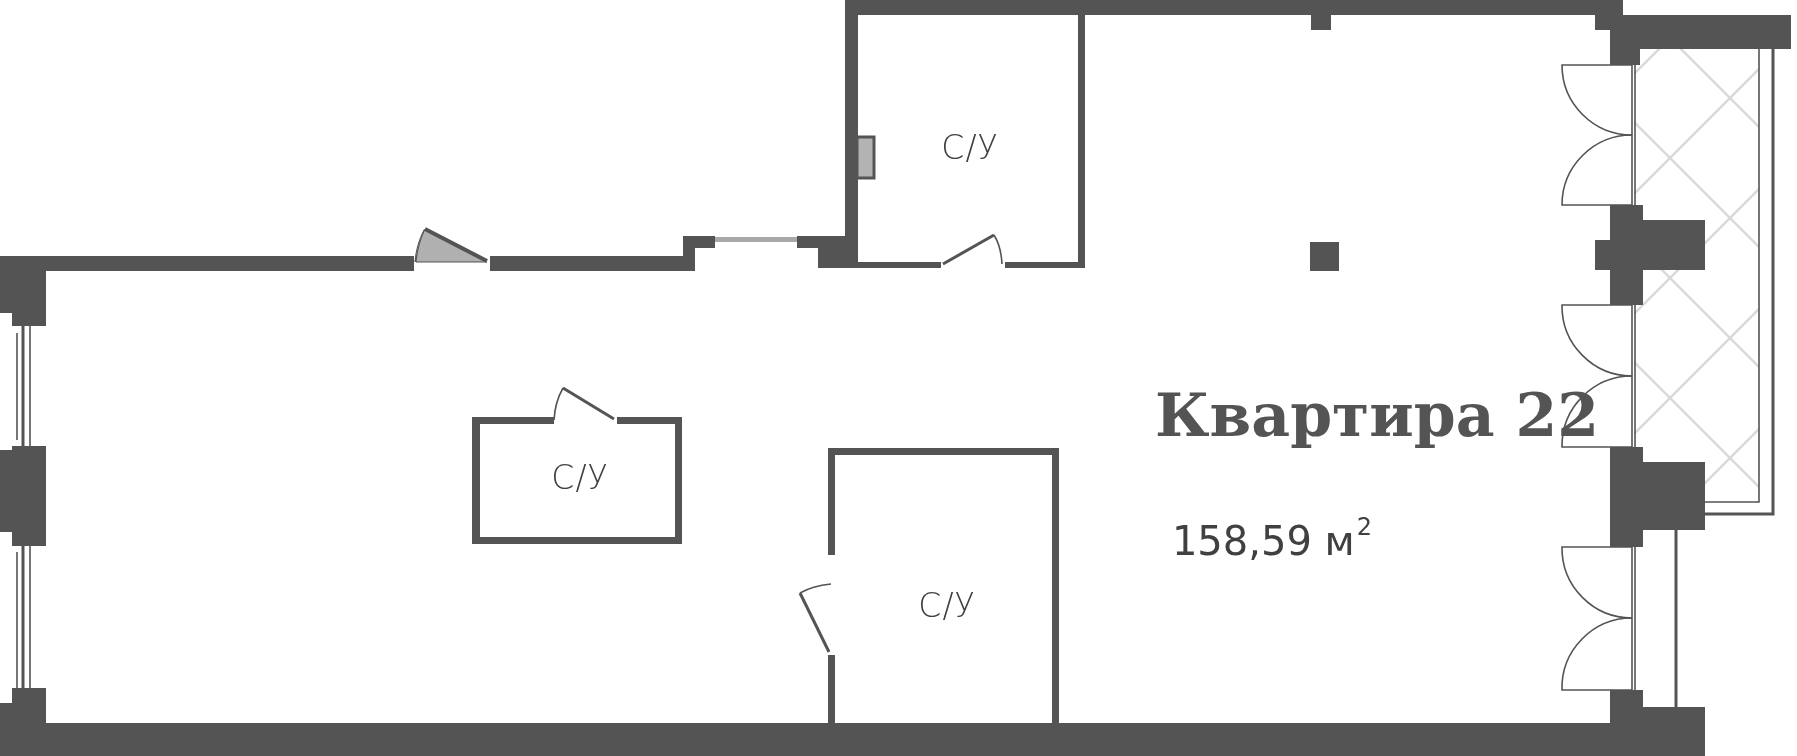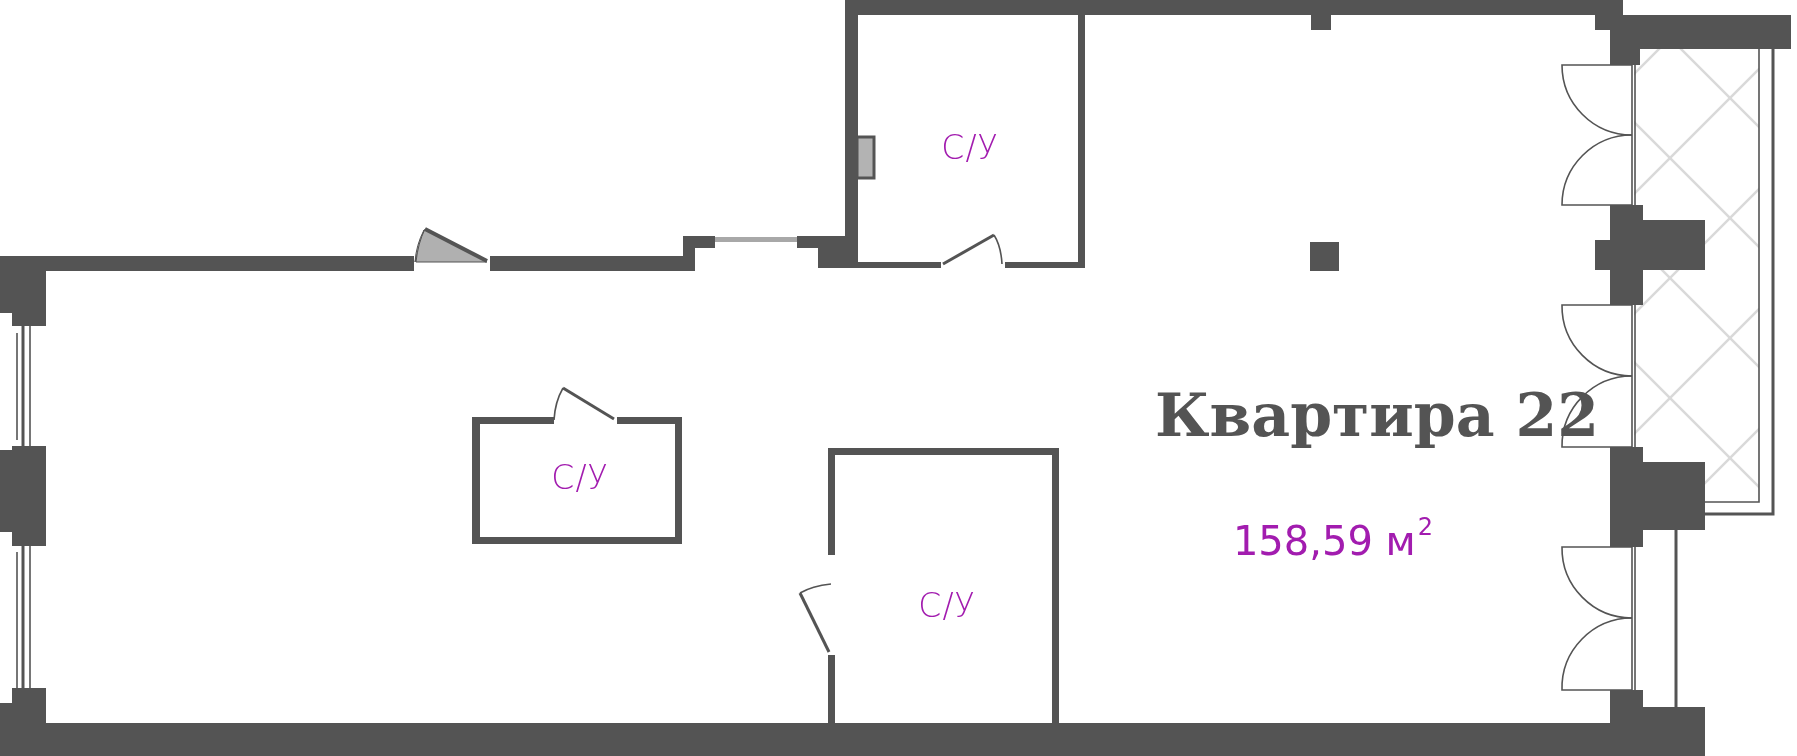--- a/index.html
+++ b/index.html
@@ -4,21 +4,21 @@
 <style>
   html, body { margin: 0; padding: 0; background: #ffffff; }
   body { width: 1797px; height: 756px; position: relative; overflow: hidden; }
   #plan { position: absolute; left: 0; top: 0; width: 1797px; height: 756px; }
   .wall { fill: #545454; }
   .thin { fill: none; stroke: #545454; stroke-width: 1.6; }
   .med { fill: none; stroke: #545454; stroke-width: 3; }
   .hatch { stroke: #d9d9d9; stroke-width: 2.5; fill: none; }
   .glass { fill: #b0b0b0; stroke: #545454; stroke-width: 1; }
   .label {
-    position: absolute; color: #a21caf; white-space: nowrap;
+    position: absolute; color: #404040; white-space: nowrap;
     transform: translate(-50%, -50%);
   }
   .room-label { font-family: "DejaVu Sans", sans-serif; font-size: 33px; font-weight: 300; letter-spacing: 1px; }
   .title { font-family: "DejaVu Serif", serif; font-size: 60px; font-weight: bold; color: #545454; }
   .area { font-family: "DejaVu Sans", sans-serif; font-size: 40px; }
   .area sup { font-size: 24px; vertical-align: 20px; margin-left: 2px; }
 </style>
 </head>
 <body>
 
@@ -157,16 +157,16 @@
     <line x1="800" y1="593" x2="829" y2="652" stroke="#545454" stroke-width="3"></line>
     <path class="thin" d="M800,593 Q812,586 831,584"></path>
   </g>
 </svg>
 
 <div class="label room-label" style="left:970px; top:147px;">С/У</div>
 <div class="label room-label" style="left:580px; top:477px;">С/У</div>
 <div class="label room-label" style="left:947px; top:605px;">С/У</div>
 
 <div class="label title" style="left:1377px; top:415px;">Квартира 22</div>
-<div class="label area" style="left:1333px; top:538px;">
+<div class="label area" style="left:1272px; top:538px;">
   <span>158,59</span>
   <span>м</span><sup>2</sup>
 </div>
 
 </body></html>

